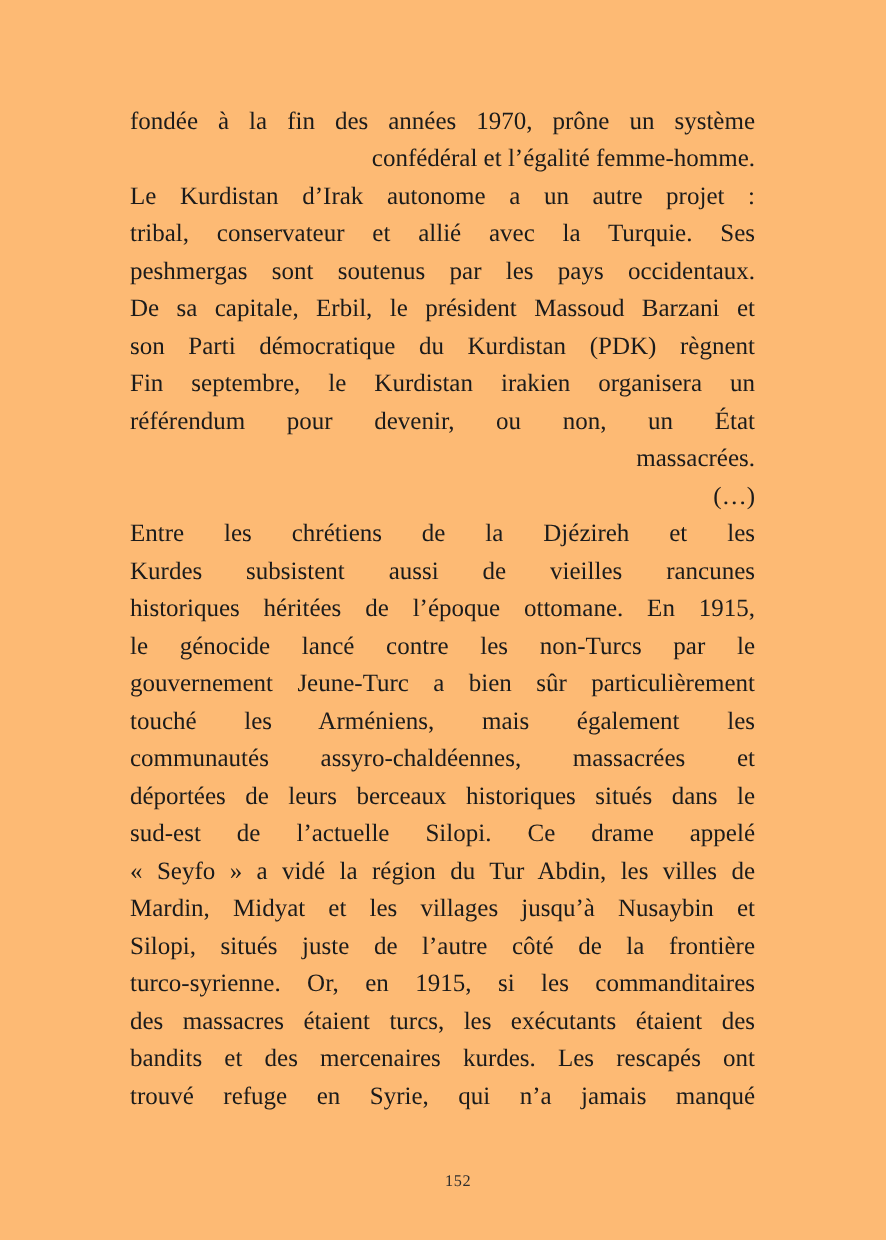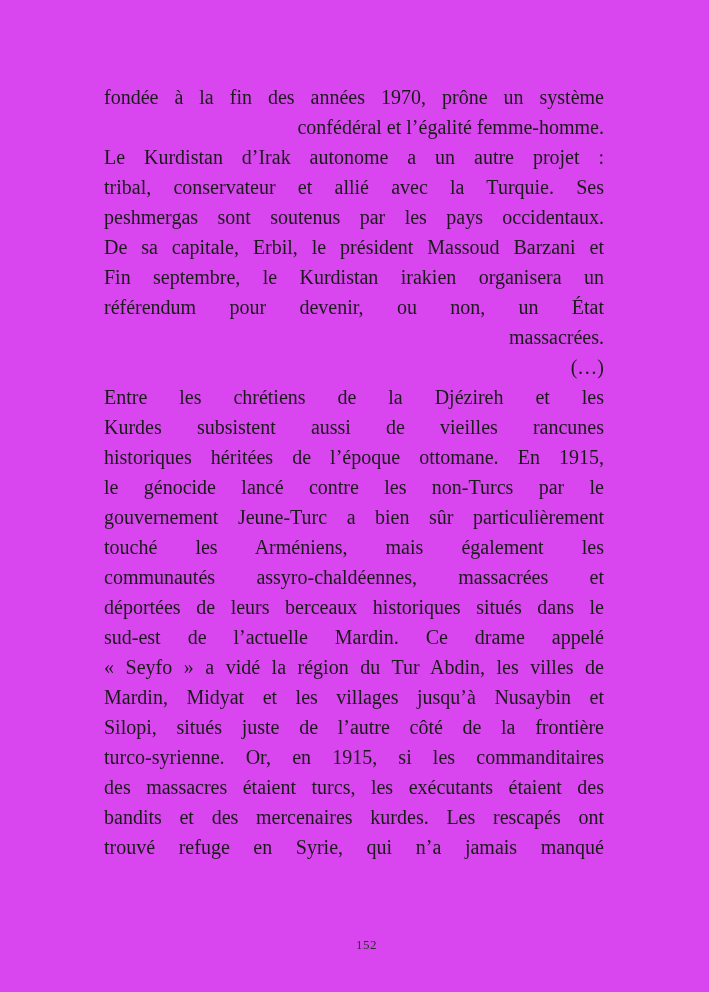--- a/index.html
+++ b/index.html
@@ -4,21 +4,21 @@
   <style>
     html, body {
       margin: 0;
       padding: 0;
       background: #ffffff;
     }
     .page {
       position: relative;
       width: 709px;
       height: 992px;
-      background: #d946ef;
+      background: #fdba74;
       font-family: "Liberation Serif", serif;
       color: #1b1b1b;
       overflow: hidden;
       margin: 0 auto;
     }
     .text-block {
       position: absolute;
       left: 104px;
       top: 82px;
       width: 500px;
@@ -48,33 +48,34 @@
 <body>
 
 <div class="page">
   <div class="text-block" id="text-block">
       <div class="line justify">fondée à la fin des années 1970, prône un système</div>
       <div class="line">confédéral et l’égalité femme-homme.</div>
       <div class="line justify">Le Kurdistan d’Irak autonome a un autre projet&nbsp;:</div>
       <div class="line justify">tribal, conservateur et allié avec la Turquie. Ses</div>
       <div class="line justify">peshmergas sont soutenus par les pays occidentaux.</div>
       <div class="line justify">De sa capitale, Erbil, le président Massoud Barzani et</div>
+      <div class="line justify">son Parti démocratique du Kurdistan (PDK) règnent</div>
       <div class="line justify">Fin septembre, le Kurdistan irakien organisera un</div>
       <div class="line justify">référendum pour devenir, ou non, un État</div>
       <div class="line">massacrées.</div>
       <div class="line">(…)</div>
       <div class="line justify">Entre les chrétiens de la Djézireh et les</div>
       <div class="line justify">Kurdes subsistent aussi de vieilles rancunes</div>
       <div class="line justify">historiques héritées de l’époque ottomane. En 1915,</div>
       <div class="line justify">le génocide lancé contre les non-Turcs par le</div>
       <div class="line justify">gouvernement Jeune-Turc a bien sûr particulièrement</div>
       <div class="line justify">touché les Arméniens, mais également les</div>
       <div class="line justify">communautés assyro-chaldéennes, massacrées et</div>
       <div class="line justify">déportées de leurs berceaux historiques situés dans le</div>
-      <div class="line justify">sud-est de l’actuelle Mardin. Ce drame appelé</div>
+      <div class="line justify">sud-est de l’actuelle Silopi. Ce drame appelé</div>
       <div class="line justify">«&nbsp;Seyfo&nbsp;» a vidé la région du Tur Abdin, les villes de</div>
       <div class="line justify">Mardin, Midyat et les villages jusqu’à Nusaybin et</div>
       <div class="line justify">Silopi, situés juste de l’autre côté de la frontière</div>
       <div class="line justify">turco-syrienne. Or, en 1915, si les commanditaires</div>
       <div class="line justify">des massacres étaient turcs, les exécutants étaient des</div>
       <div class="line justify">bandits et des mercenaires kurdes. Les rescapés ont</div>
       <div class="line justify">trouvé refuge en Syrie, qui n’a jamais manqué</div>
     </div>
   <div class="page-number">152</div>
 </div>

